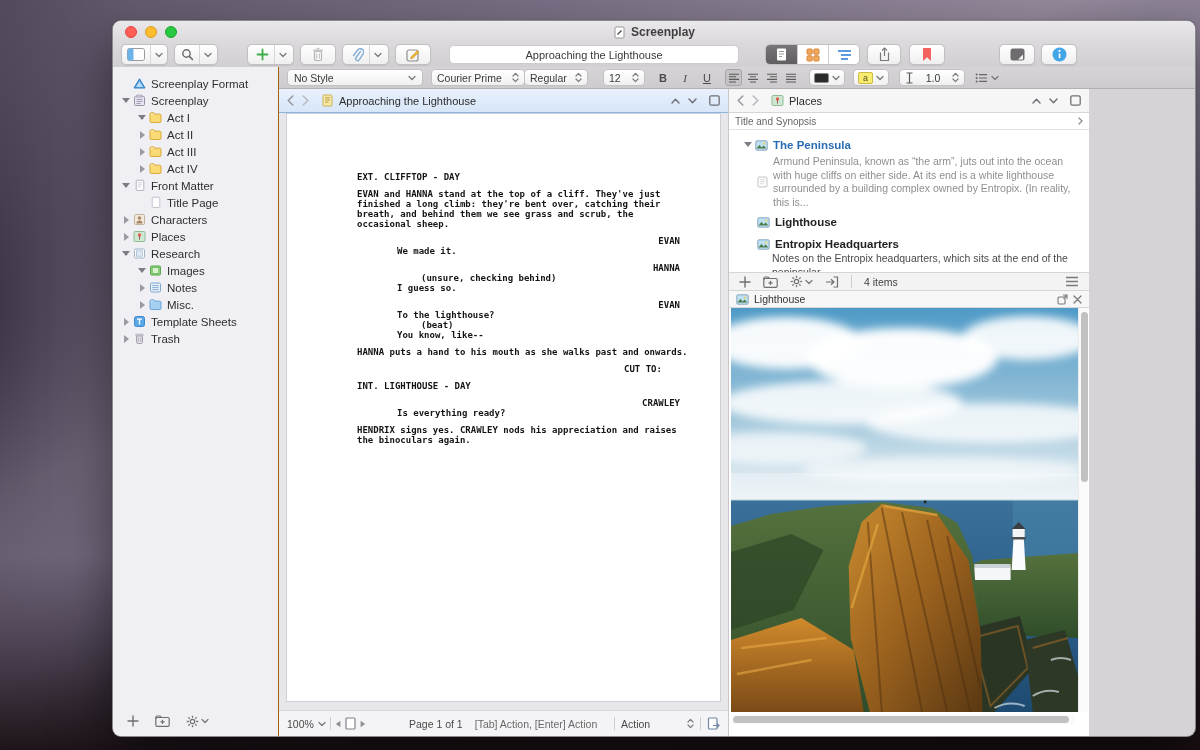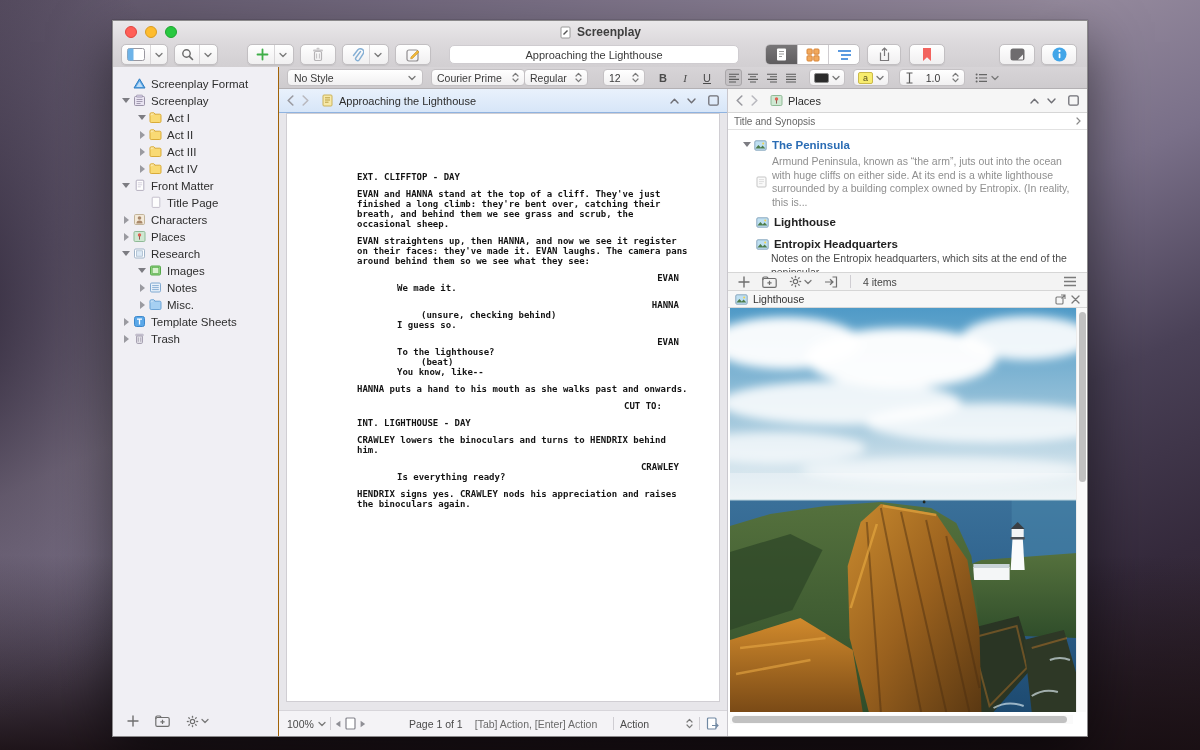--- a/index.html
+++ b/index.html
@@ -2,21 +2,21 @@
 <html><head>
 <meta charset="utf-8">
 <style>
   *{margin:0;padding:0;box-sizing:border-box;}
   html,body{width:1200px;height:750px;overflow:hidden;font-family:"Liberation Sans",sans-serif;}
   .desktop{position:absolute;inset:0;
     background:
       radial-gradient(ellipse 420px 600px at -5% 42%, rgba(38,30,48,.9), rgba(38,30,48,0) 70%),
       linear-gradient(to top, rgba(24,14,18,.92) 0%, rgba(24,14,18,0) 26%),
       linear-gradient(155deg,#5f5569 0%,#7b7187 20%,#968b9e 38%,#7a7089 52%,#4a4157 68%,#352a3c 84%,#2e2129 100%);}
-  .window{position:absolute;left:112px;top:20px;width:976px;height:717px;border-radius:0;overflow:hidden;
+  .window{position:absolute;left:112px;top:20px;width:1084px;height:717px;border-radius:9px;overflow:hidden;
     background:#d6d3d6;border:1px solid rgba(0,0,0,.35);
     box-shadow:0 22px 55px rgba(0,0,0,.55),0 0 1px rgba(0,0,0,.5);}
   
   .titlebar{position:absolute;left:0;top:0;right:0;height:22px;background:linear-gradient(#eae8ea,#dcd9dc);}
   .tl{position:absolute;top:5px;width:12px;height:12px;border-radius:50%;}
   .tl.r{left:12px;background:#ff5f57;border:1px solid #e0443e;}
   .tl.y{left:32px;background:#febc2e;border:1px solid #d89c22;}
   .tl.g{left:52px;background:#28c840;border:1px solid #1ea52f;}
   .wintitle{position:absolute;left:0;right:0;top:0;height:22px;display:flex;align-items:center;justify-content:center;gap:5px;
     font-size:12px;font-weight:bold;color:#3f3f3f;}
@@ -622,34 +622,32 @@
             <span style="margin:0 8px 0 12px;" class="icn">
                 <svg width="11" height="11" viewBox="0 0 11 11" fill="none">
                   <rect x="0.8" y="0.8" width="9.4" height="9.4" rx="1.5" stroke="#6f6f75" stroke-width="1.3"></rect>
                 </svg>
               </span>
           </div>
           <div class="ed-body">
             <div class="page" id="screenplay">
                 <div class="blk scene">EXT. CLIFFTOP - DAY</div>
                 <div class="blk action">EVAN and HANNA stand at the top of a cliff. They've just finished a long climb: they're bent over, catching their breath, and behind them we see grass and scrub, the occasional sheep.</div>
-                <div class="blk action">EVAN straightens up, then HANNA, and now we see it register on their faces: they've made it. EVAN laughs. The camera pans around behind them so we see what they see:</div>
                 <div class="blk character">EVAN</div>
                 <div class="blk dialogue">We made it.</div>
                 <div class="blk character">HANNA</div>
                 <div class="blk paren">(unsure, checking behind)</div>
                 <div class="blk dialogue">I guess so.</div>
                 <div class="blk character">EVAN</div>
                 <div class="blk dialogue">To the lighthouse?</div>
                 <div class="blk paren">(beat)</div>
                 <div class="blk dialogue">You know, like--</div>
                 <div class="blk action">HANNA puts a hand to his mouth as she walks past and onwards.</div>
                 <div class="blk transition">CUT TO:</div>
                 <div class="blk scene">INT. LIGHTHOUSE - DAY</div>
-                <div class="blk action">CRAWLEY lowers the binoculars and turns to HENDRIX behind him.</div>
                 <div class="blk character">CRAWLEY</div>
                 <div class="blk dialogue">Is everything ready?</div>
                 <div class="blk action">HENDRIX signs yes. CRAWLEY nods his appreciation and raises the binoculars again.</div>
               </div>
           </div>
           <div class="ed-footer">
             <div class="ef" style="left:8px;">
               <span>100%</span>
               <span class="icn">
                   <svg width="8" height="6" viewBox="0 0 8 6" fill="none">

